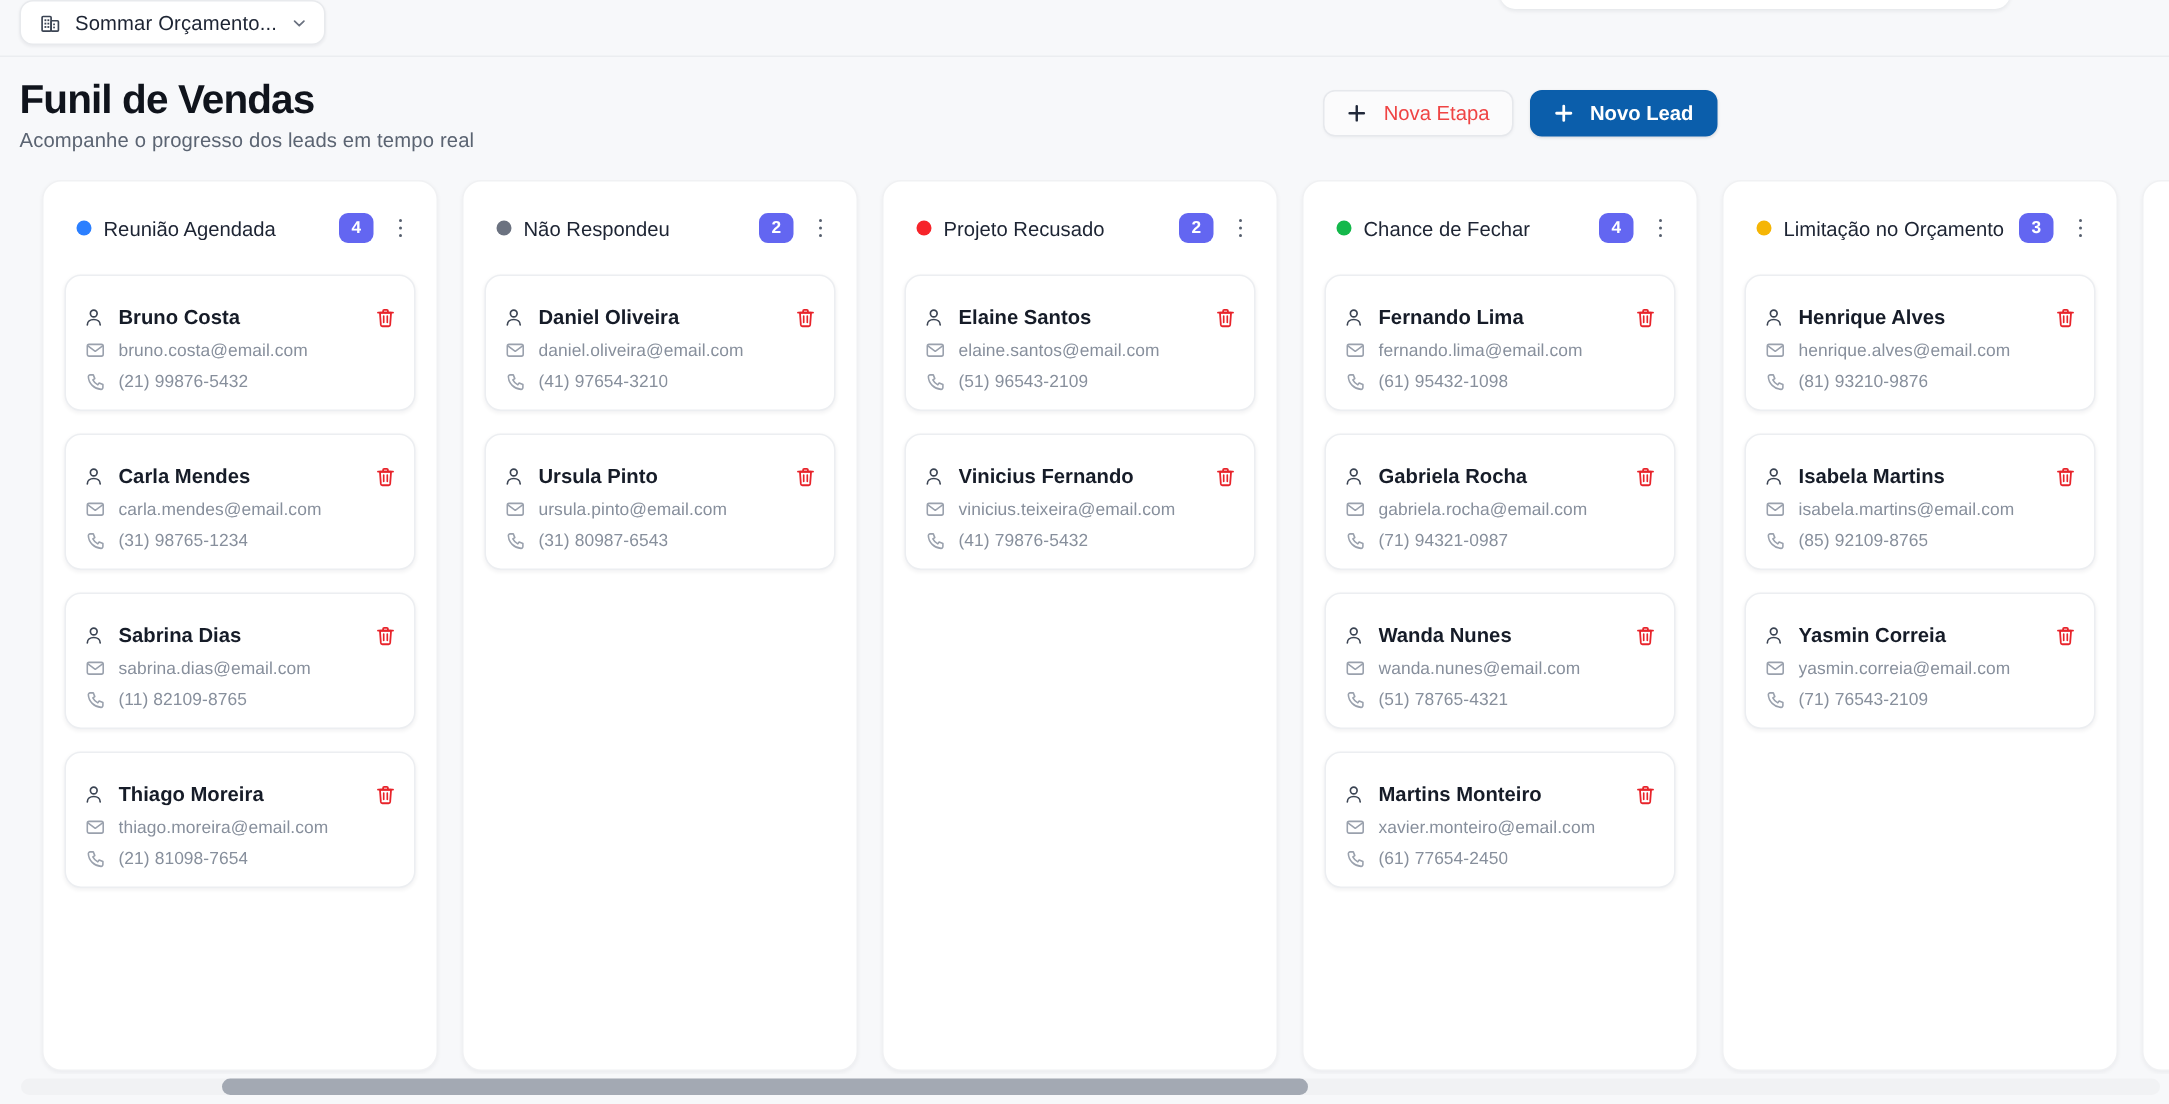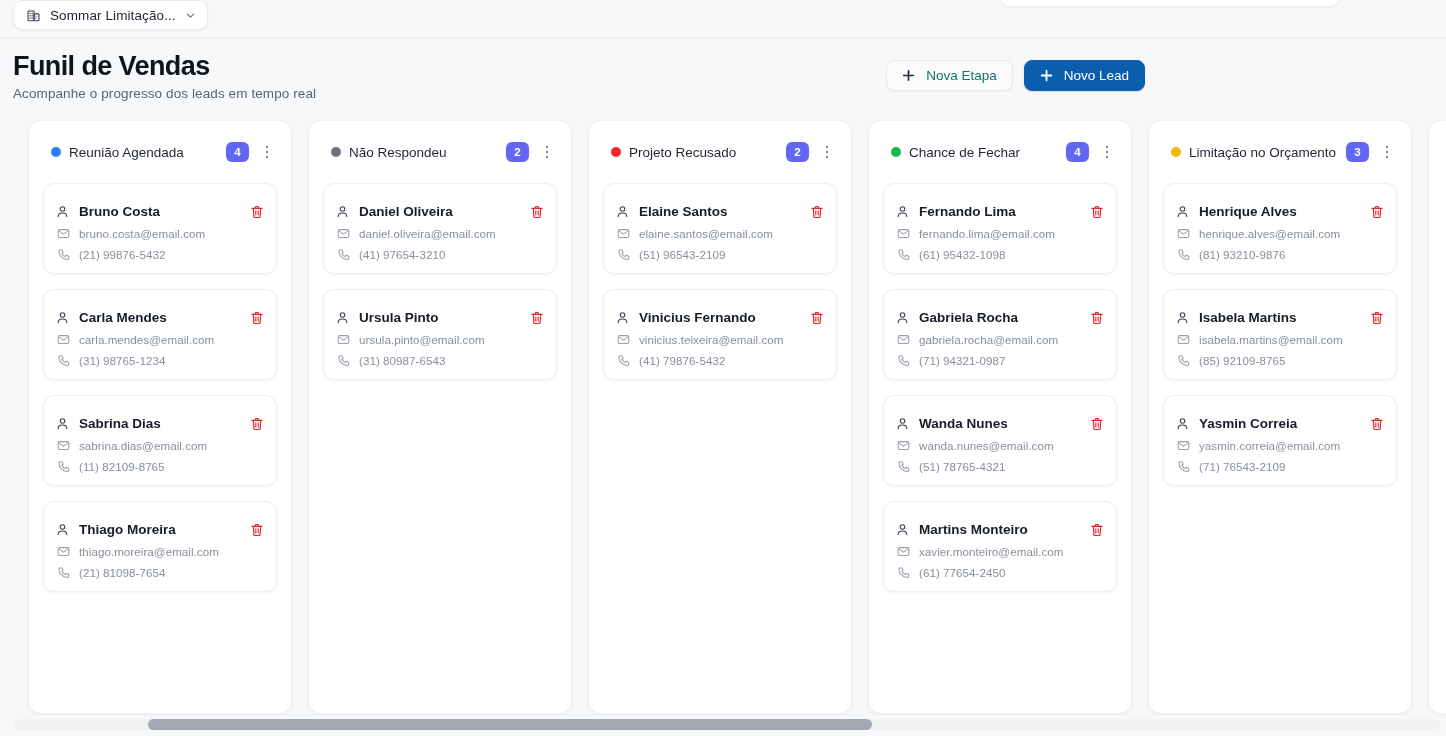--- a/index.html
+++ b/index.html
@@ -54,25 +54,25 @@
     font-size: 13.5px; color: #5b6472; letter-spacing: .1px;
   }
   .head-actions { position: absolute; right: 13px; top: 22px; display: flex; gap: 11px; align-items: center; }
   .btn {
     display: flex; align-items: center; gap: 11px;
     height: 31px; padding: 0 15px;
     border-radius: 8px; font-size: 13.5px; cursor: pointer;
     white-space: nowrap;
   }
   .btn-ghost {
-    background: #fbfbfc; border: 1px solid #e6e8ec; color: #0f766e;
+    background: #fbfbfc; border: 1px solid #e6e8ec; color: #ef4444;
     box-shadow: 0 1px 2px rgba(16,24,40,.04);
   }
   .btn-primary {
-    background: #0b5eab; border: 1px solid #0b5eab; color: #ffffff; font-weight: 400;
+    background: #0b5eab; border: 1px solid #0b5eab; color: #ffffff; font-weight: 700;
     box-shadow: 0 1px 2px rgba(16,24,40,.12);
   }
   .plus { width: 13px; height: 13px; display: block; flex: none; }
 
   
   .board {
     position: absolute; top: 120px; left: 0;
     width: 1446px; height: 596px;
     overflow: hidden;
   }
@@ -158,21 +158,21 @@
       <rect x="8.6" y="6.2" width="5.2" height="7.4" rx="0.7" fill="none" stroke="#3b4453" stroke-width="1.2"></rect>
       <rect x="3.9" y="5.2" width="1.3" height="1.3" fill="#3b4453"></rect>
       <rect x="6.0" y="5.2" width="1.3" height="1.3" fill="#3b4453"></rect>
       <rect x="3.9" y="7.6" width="1.3" height="1.3" fill="#3b4453"></rect>
       <rect x="6.0" y="7.6" width="1.3" height="1.3" fill="#3b4453"></rect>
       <rect x="3.9" y="10.0" width="1.3" height="1.3" fill="#3b4453"></rect>
       <rect x="6.0" y="10.0" width="1.3" height="1.3" fill="#3b4453"></rect>
       <rect x="10.1" y="8.2" width="1.2" height="1.2" fill="#3b4453"></rect>
       <rect x="10.1" y="10.4" width="1.2" height="1.2" fill="#3b4453"></rect>
     </svg>
-    <span class="org-label">Sommar Limitação...</span>
+    <span class="org-label">Sommar Orçamento...</span>
     <svg class="chev" viewBox="0 0 12 12">
       <path d="M2.6 4.4 L6 7.8 L9.4 4.4" fill="none" stroke="#6b7280" stroke-width="1.25" stroke-linecap="round" stroke-linejoin="round"></path>
     </svg>
   </div>
 </div>
 <div class="top-ghost"></div>
 
 <div class="page-head">
   <div class="page-title">Funil de Vendas</div>
   <div class="page-sub">Acompanhe o progresso dos leads em tempo real</div>

